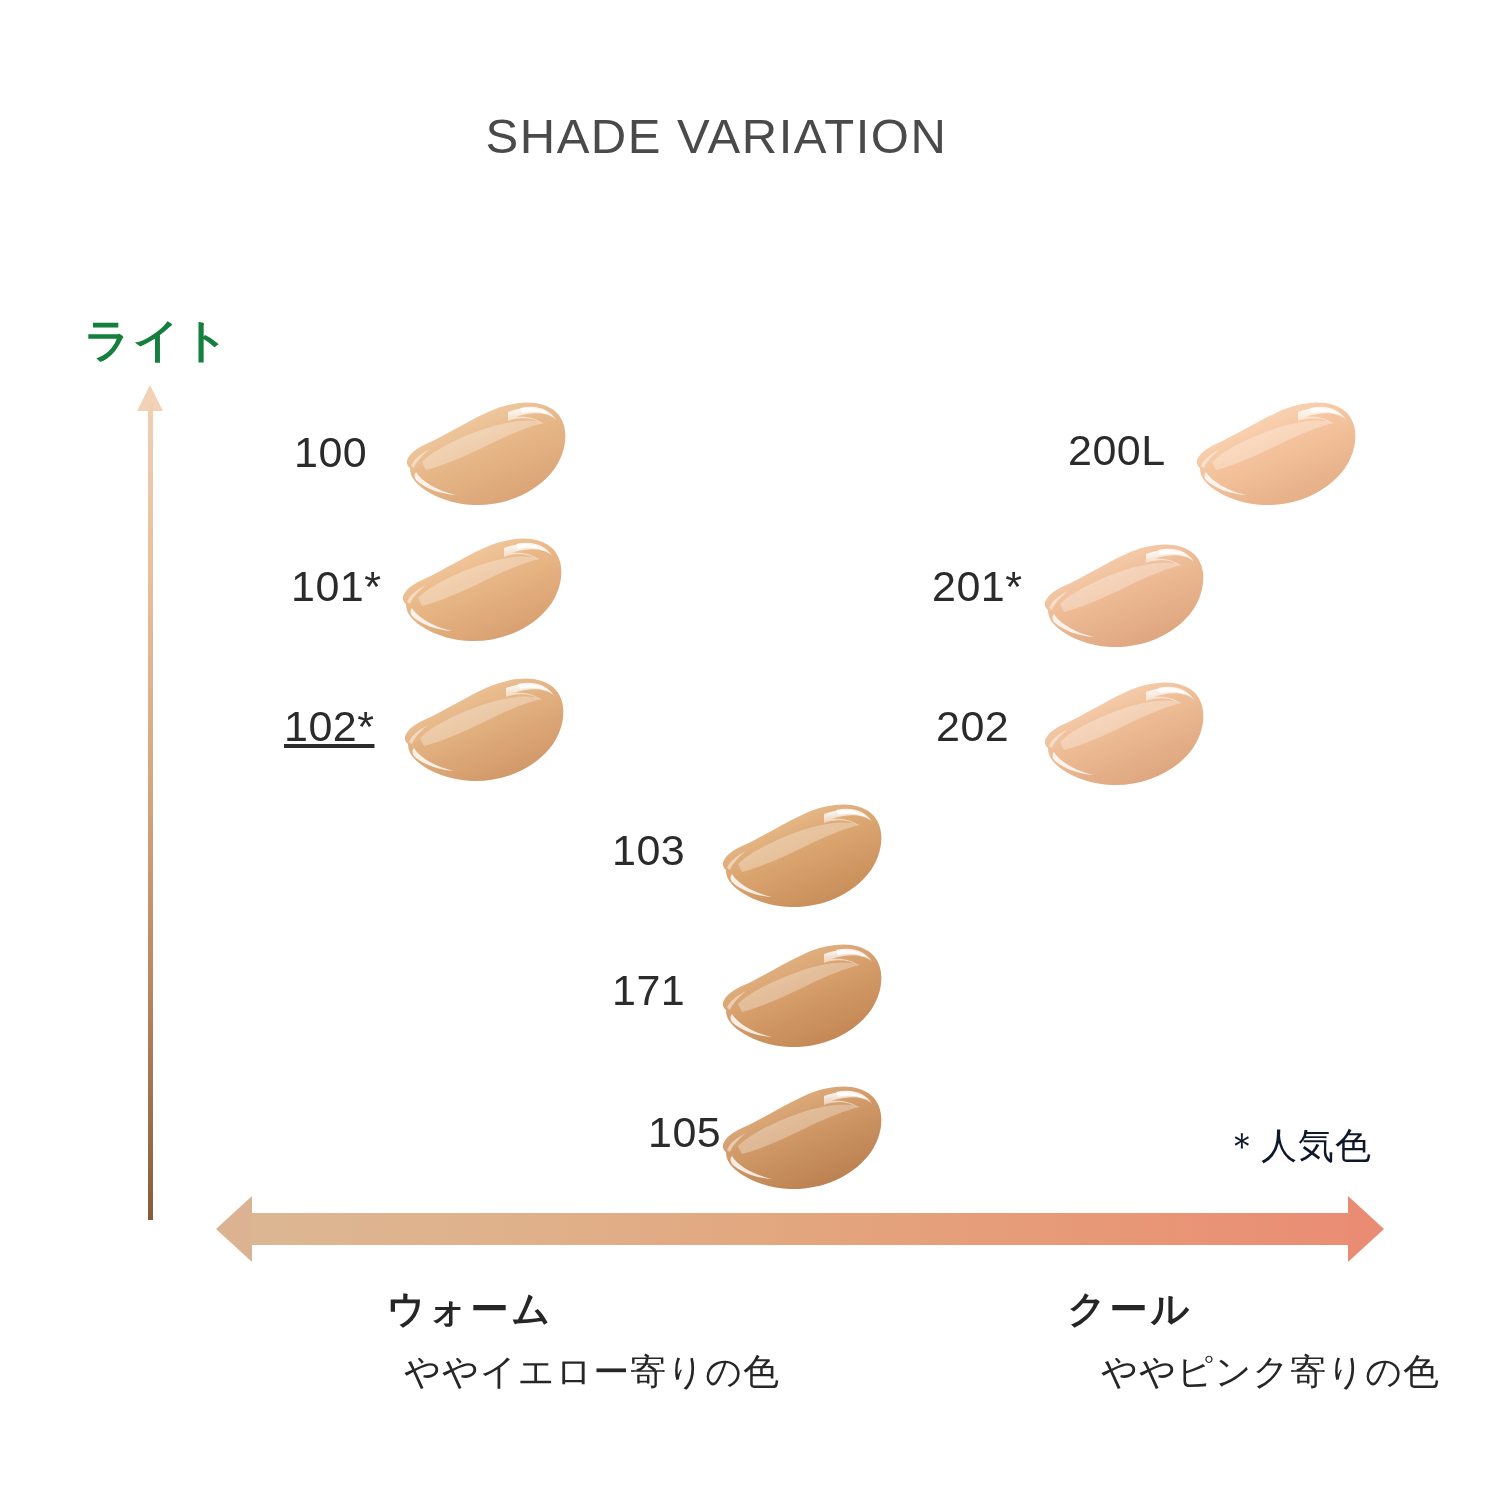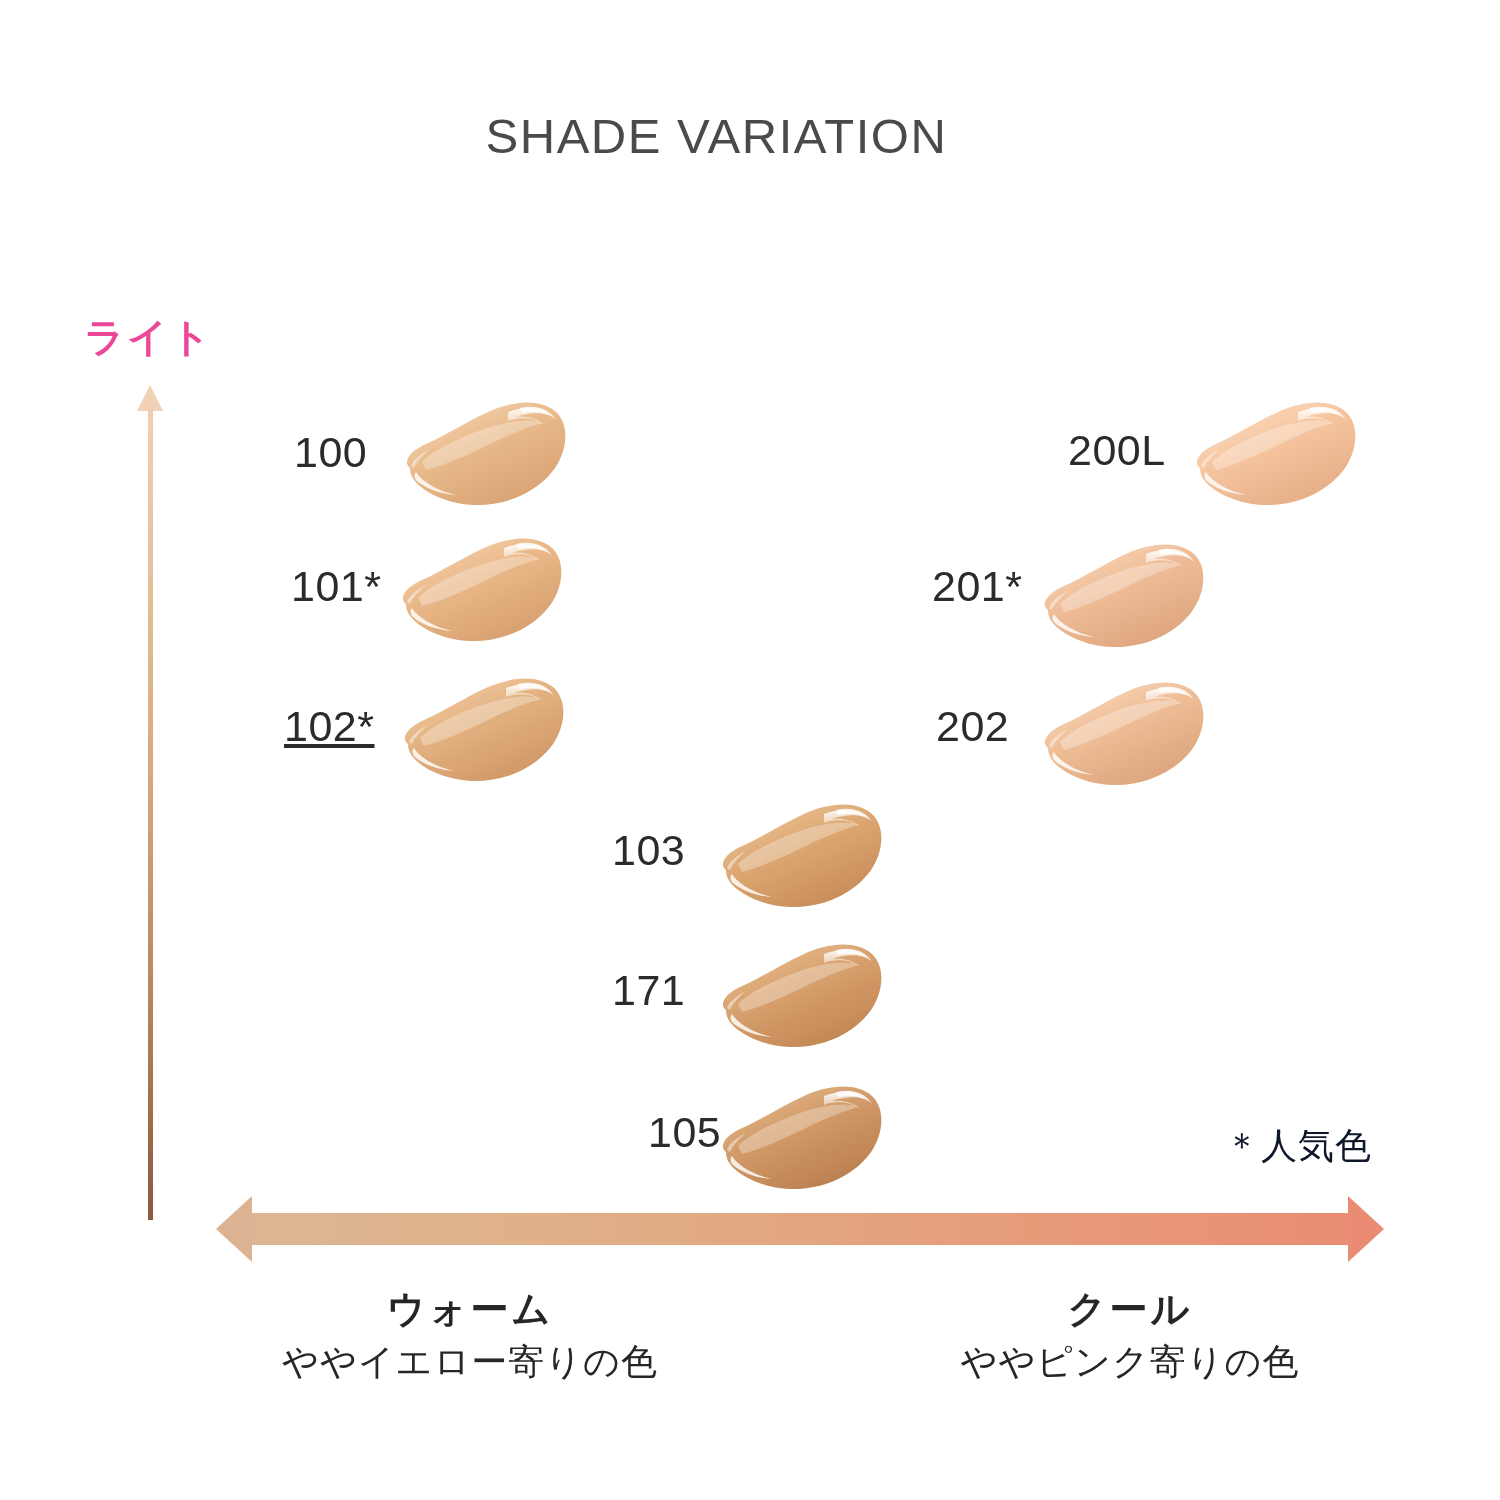--- a/index.html
+++ b/index.html
@@ -18,21 +18,21 @@
     text-align:center;
     font-size:49px;
     letter-spacing:1.5px;
     color:#4a4a4a;
     font-weight:400;
   }
 
   
   .vaxis-label{
     position:absolute;left:84px;top:310px;
-    font-size:40px;font-weight:700;color:#ec4899;
+    font-size:46px;font-weight:700;color:#15803d;
     letter-spacing:2px;
     font-family:"DejaVu Sans","Liberation Sans",sans-serif;
   }
   .vaxis{
     position:absolute;left:137px;top:385px;
     width:26px;height:835px;
   }
   .vaxis .shaft{
     position:absolute;left:11px;top:18px;width:5px;height:817px;
     background:linear-gradient(to bottom,#f0cfb2 0%,#e8c29f 18%,#d8a87f 45%,#b8865f 72%,#8a5a3c 100%);
@@ -83,21 +83,21 @@
     position:absolute;text-align:center;
     font-family:"DejaVu Sans","Liberation Sans",sans-serif;
     color:#262626;
   }
   .cap .cap-main{
     font-size:38px;font-weight:700;letter-spacing:3px;
     line-height:1.25;
   }
   .cap .cap-sub{
     font-size:36px;font-weight:400;letter-spacing:1px;
-    line-height:1.35;margin-top:4px;
+    line-height:1.35;margin-top:14px;text-align:right;
   }
 
   
   .legend-note{
     position:absolute;right:128px;top:1122px;
     font-size:36px;color:#0f172a;
     font-family:"DejaVu Sans","Liberation Sans",sans-serif;
     letter-spacing:1px;
     white-space:nowrap;
   }

